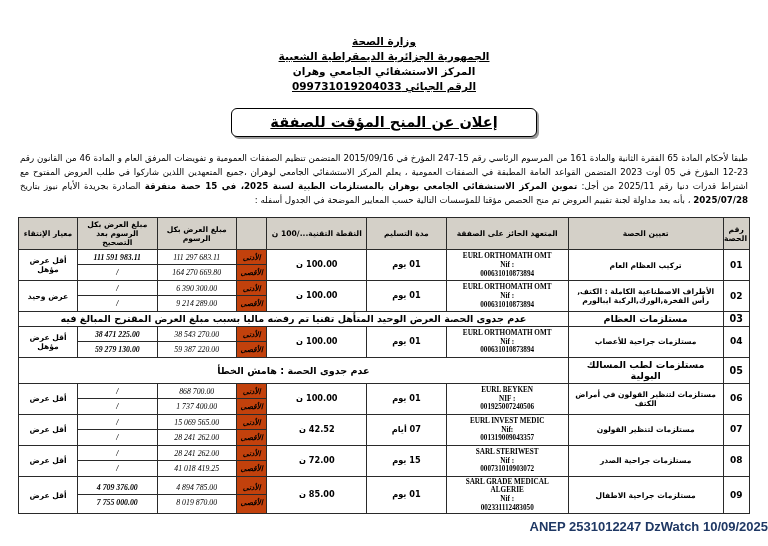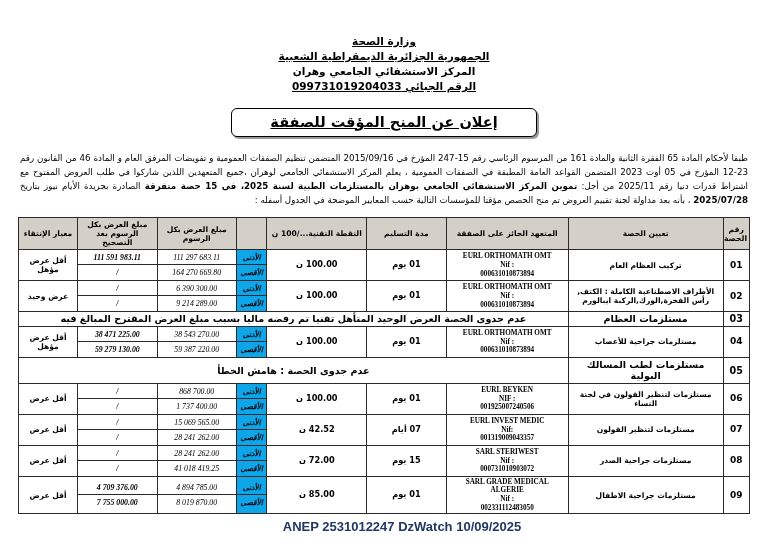--- a/index.html
+++ b/index.html
@@ -129,21 +129,21 @@
     line-height: 1.25;
     margin-top: 14px;
   }
   .cell-deliv, .cell-tech {
     font-size: 8.2px;
     font-weight: bold;
   }
   .cell-mm {
     font-size: 7.4px;
     font-weight: bold;
-    background: #0ea5e9;
+    background: #c2410c;
   }
   .cell-amt {
     font-size: 7.8px;
     direction: ltr;
     font-family: "Liberation Serif", "DejaVu Serif", serif;
   }
   .cell-amt.bold { font-weight: bold; }
   .cell-crit {
     font-size: 7.6px;
     font-weight: bold;
@@ -169,21 +169,21 @@
   .sub-split .sub:last-child {
     border-bottom: none;
   }
 
   
   .footer {
     position: absolute;
     left: 0;
     right: 0;
     bottom: 12px;
-    text-align: center;
+    text-align: right;
     font-family: "Liberation Sans", "DejaVu Sans", sans-serif;
     font-size: 13px;
     font-weight: bold;
     color: #1f3864;
     direction: ltr;
     margin-left: 36px;
   }
 </style>
 </head>
 <body>
@@ -311,21 +311,21 @@
             </td>
             <td class="cell-crit">أقل عرض مؤهل</td>
           </tr>
           <tr class="row-note">
             <td class="cell-num">05</td>
             <td class="cell-lot">مستلزمات لطب المسالك البولية</td>
             <td class="note-text" colspan="7">عدم جدوى الحصة : هامش الخطأ</td>
           </tr>
           <tr>
             <td class="cell-num">06</td>
-            <td class="cell-lot">مستلزمات لتنظير القولون في لجنة النساء</td>
+            <td class="cell-lot">مستلزمات لتنظير القولون في أمراض الكتف</td>
             <td class="cell-supp">
               <div>EURL BEYKEN</div>
               <div>NIF :</div>
               <div>001925007240506</div>
             </td>
             <td class="cell-deliv">01 يوم</td>
             <td class="cell-tech">100.00 ن</td>
             <td class="cell-mm sub-split">
               <div class="sub">الأدنى</div>
               <div class="sub">الأقصى</div>

